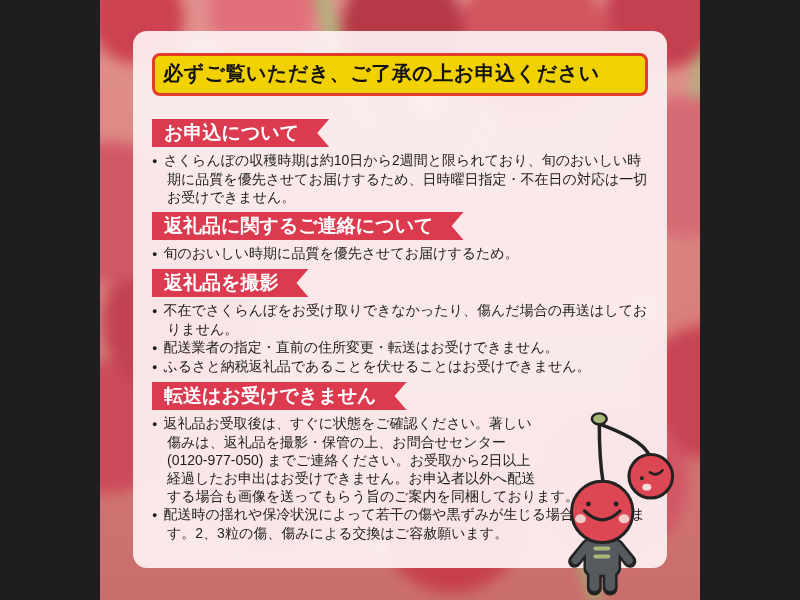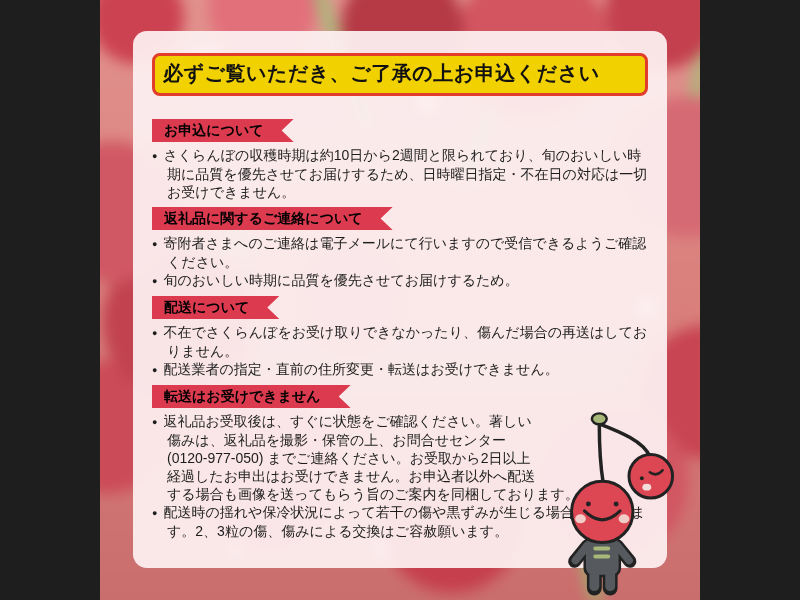--- a/index.html
+++ b/index.html
@@ -61,22 +61,22 @@
     padding:22px 19px 0 19px;
   }
   .banner{
     box-sizing:border-box;width:100%;
     background:#f1d100;border:3px solid #e23c2a;border-radius:8px;
     color:#111;font-size:20px;font-weight:bold;text-align:left;
     padding:4px 8px 6px;letter-spacing:.5px;
   }
   .ribbon{
     display:inline-block;
-    background:#dc3b4f;color:#000000;
-    font-size:14px;font-weight:bold;line-height:1;
+    background:#dc3b4f;color:#ffffff;
+    font-size:19px;font-weight:bold;line-height:1;
     padding:4px 30px 5px 12px;
     clip-path:polygon(0 0, 100% 0, calc(100% - 12px) 50%, 100% 100%, 0 100%);
   }
   .section{margin-top:6px;}
   .section.first{margin-top:23px;}
   ul.notice{
     list-style:none;margin:4px 0 0;padding:0;
     font-size:14px;line-height:18px;color:#1d1d1d;
   }
   ul.notice li{padding-left:15px;text-indent:-15px;}
@@ -107,32 +107,32 @@
       <ul class="notice">
         <li>さくらんぼの収穫時期は約10日から2週間と限られており、旬のおいしい時期に品質を優先させてお届けするため、日時曜日指定・不在日の対応は一切お受けできません。</li>
       </ul>
     </div>
 
     <div class="section">
       <div class="ribbon">
         <span>返礼品に関するご連絡について</span>
       </div>
       <ul class="notice">
-        <li>寄附者さまへのご連絡は電子メールにて行いますので受信できるようご確認ください。</li>
         <li>旬のおいしい時期に品質を優先させてお届けするため。</li>
       </ul>
     </div>
 
     <div class="section">
       <div class="ribbon">
-        <span>配送について</span>
+        <span>返礼品を撮影</span>
       </div>
       <ul class="notice">
         <li>不在でさくらんぼをお受け取りできなかったり、傷んだ場合の再送はしておりません。</li>
         <li>配送業者の指定・直前の住所変更・転送はお受けできません。</li>
+        <li>ふるさと納税返礼品であることを伏せることはお受けできません。</li>
       </ul>
     </div>
 
     <div class="section">
       <div class="ribbon">
         <span>転送はお受けできません</span>
       </div>
       <div class="mascot-spacer"></div>
       <ul class="notice">
         <li>返礼品お受取後は、すぐに状態をご確認ください。著しい傷みは、返礼品を撮影・保管の上、お問合せセンター (0120-977-050) までご連絡ください。お受取から2日以上経過したお申出はお受けできません。お申込者以外へ配送する場合も画像を送ってもらう旨のご案内を同梱しております。</li>

